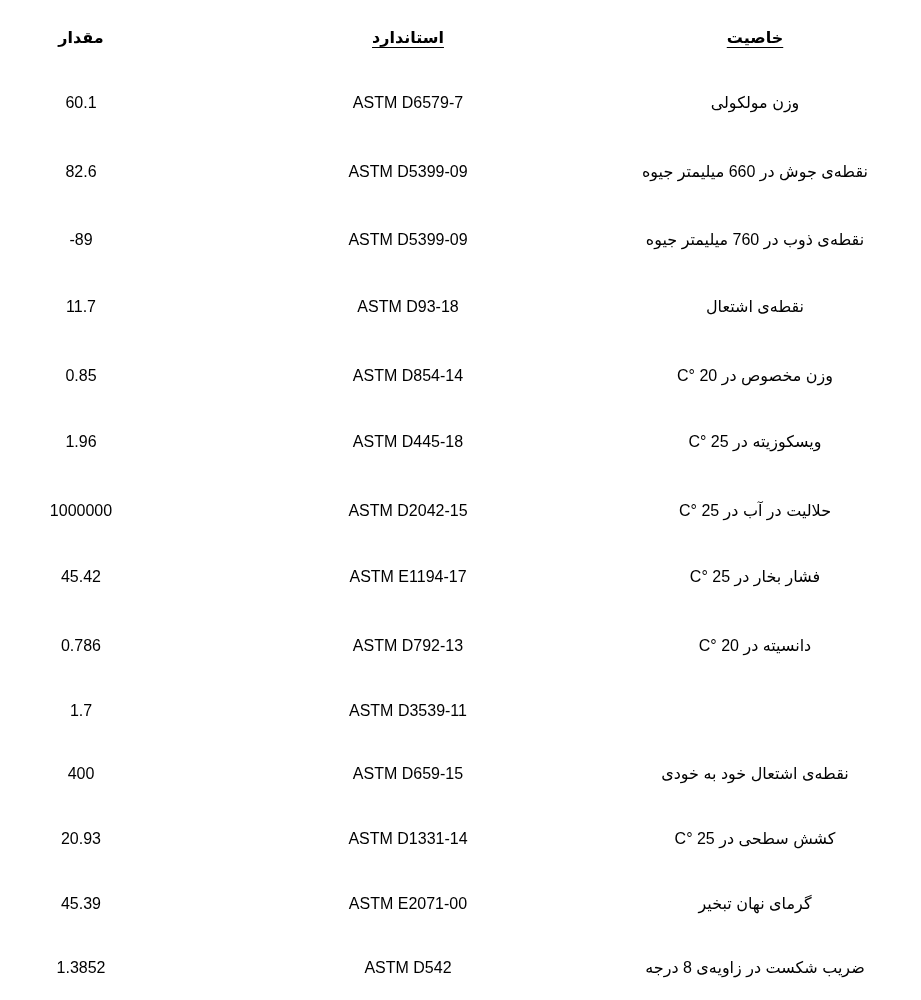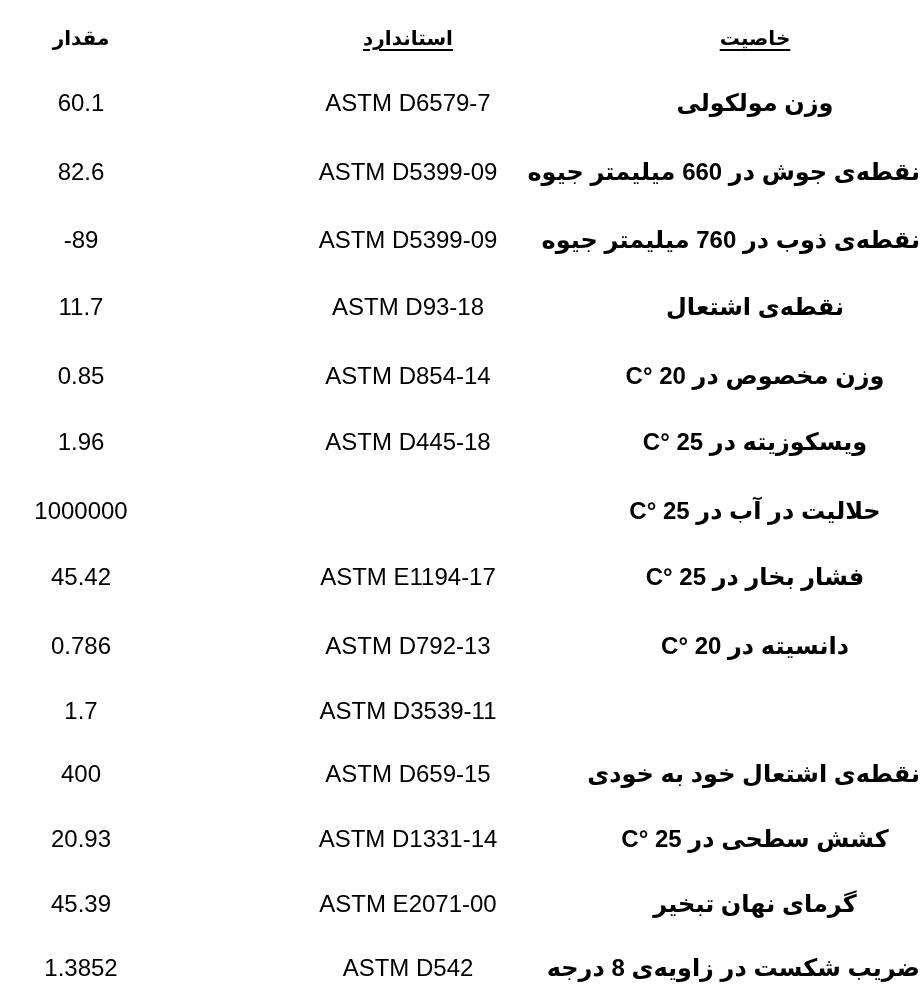--- a/index.html
+++ b/index.html
@@ -27,28 +27,28 @@
       width: 921px;
       height: 40px;
     }
     .cell {
       position: absolute;
       top: 0;
       height: 40px;
       line-height: 40px;
       text-align: center;
       white-space: nowrap;
-      font-size: 24px;
+      font-size: 16px;
     }
     .cell.value { left: 0; width: 162px; }
     .cell.standard { left: 258px; width: 300px; }
-    .cell.property { left: 590px; width: 330px; direction: rtl; unicode-bidi: plaintext; font-weight: bold; }
+    .cell.property { left: 590px; width: 330px; direction: rtl; unicode-bidi: plaintext; }
     .header .cell {
       font-weight: bold;
-      font-size: 20px;
+      font-size: 16px;
     }
     .header .cell.property span,
     .header .cell.standard span {
       text-decoration: underline;
       text-decoration-color: #000;
       text-underline-offset: 4px;
     }
     .squiggle {
       text-decoration-line: underline;
       text-decoration-style: wavy;
@@ -104,20 +104,21 @@
   </div>
 
   <div class="row" style="top:422px;">
     <div class="cell value">1.96</div>
     <div class="cell standard">ASTM D445-18</div>
     <div class="cell property">ویسکوزیته در 25 °C</div>
   </div>
 
   <div class="row" style="top:491px;">
     <div class="cell value">1000000</div>
+    <div class="cell standard">ASTM D2042-15</div>
     <div class="cell property">حلالیت در آب در 25 °C</div>
   </div>
 
   <div class="row" style="top:557px;">
     <div class="cell value">45.42</div>
     <div class="cell standard">ASTM E1194-17</div>
     <div class="cell property">فشار بخار در 25 °C</div>
   </div>
 
   <div class="row" style="top:626px;">

